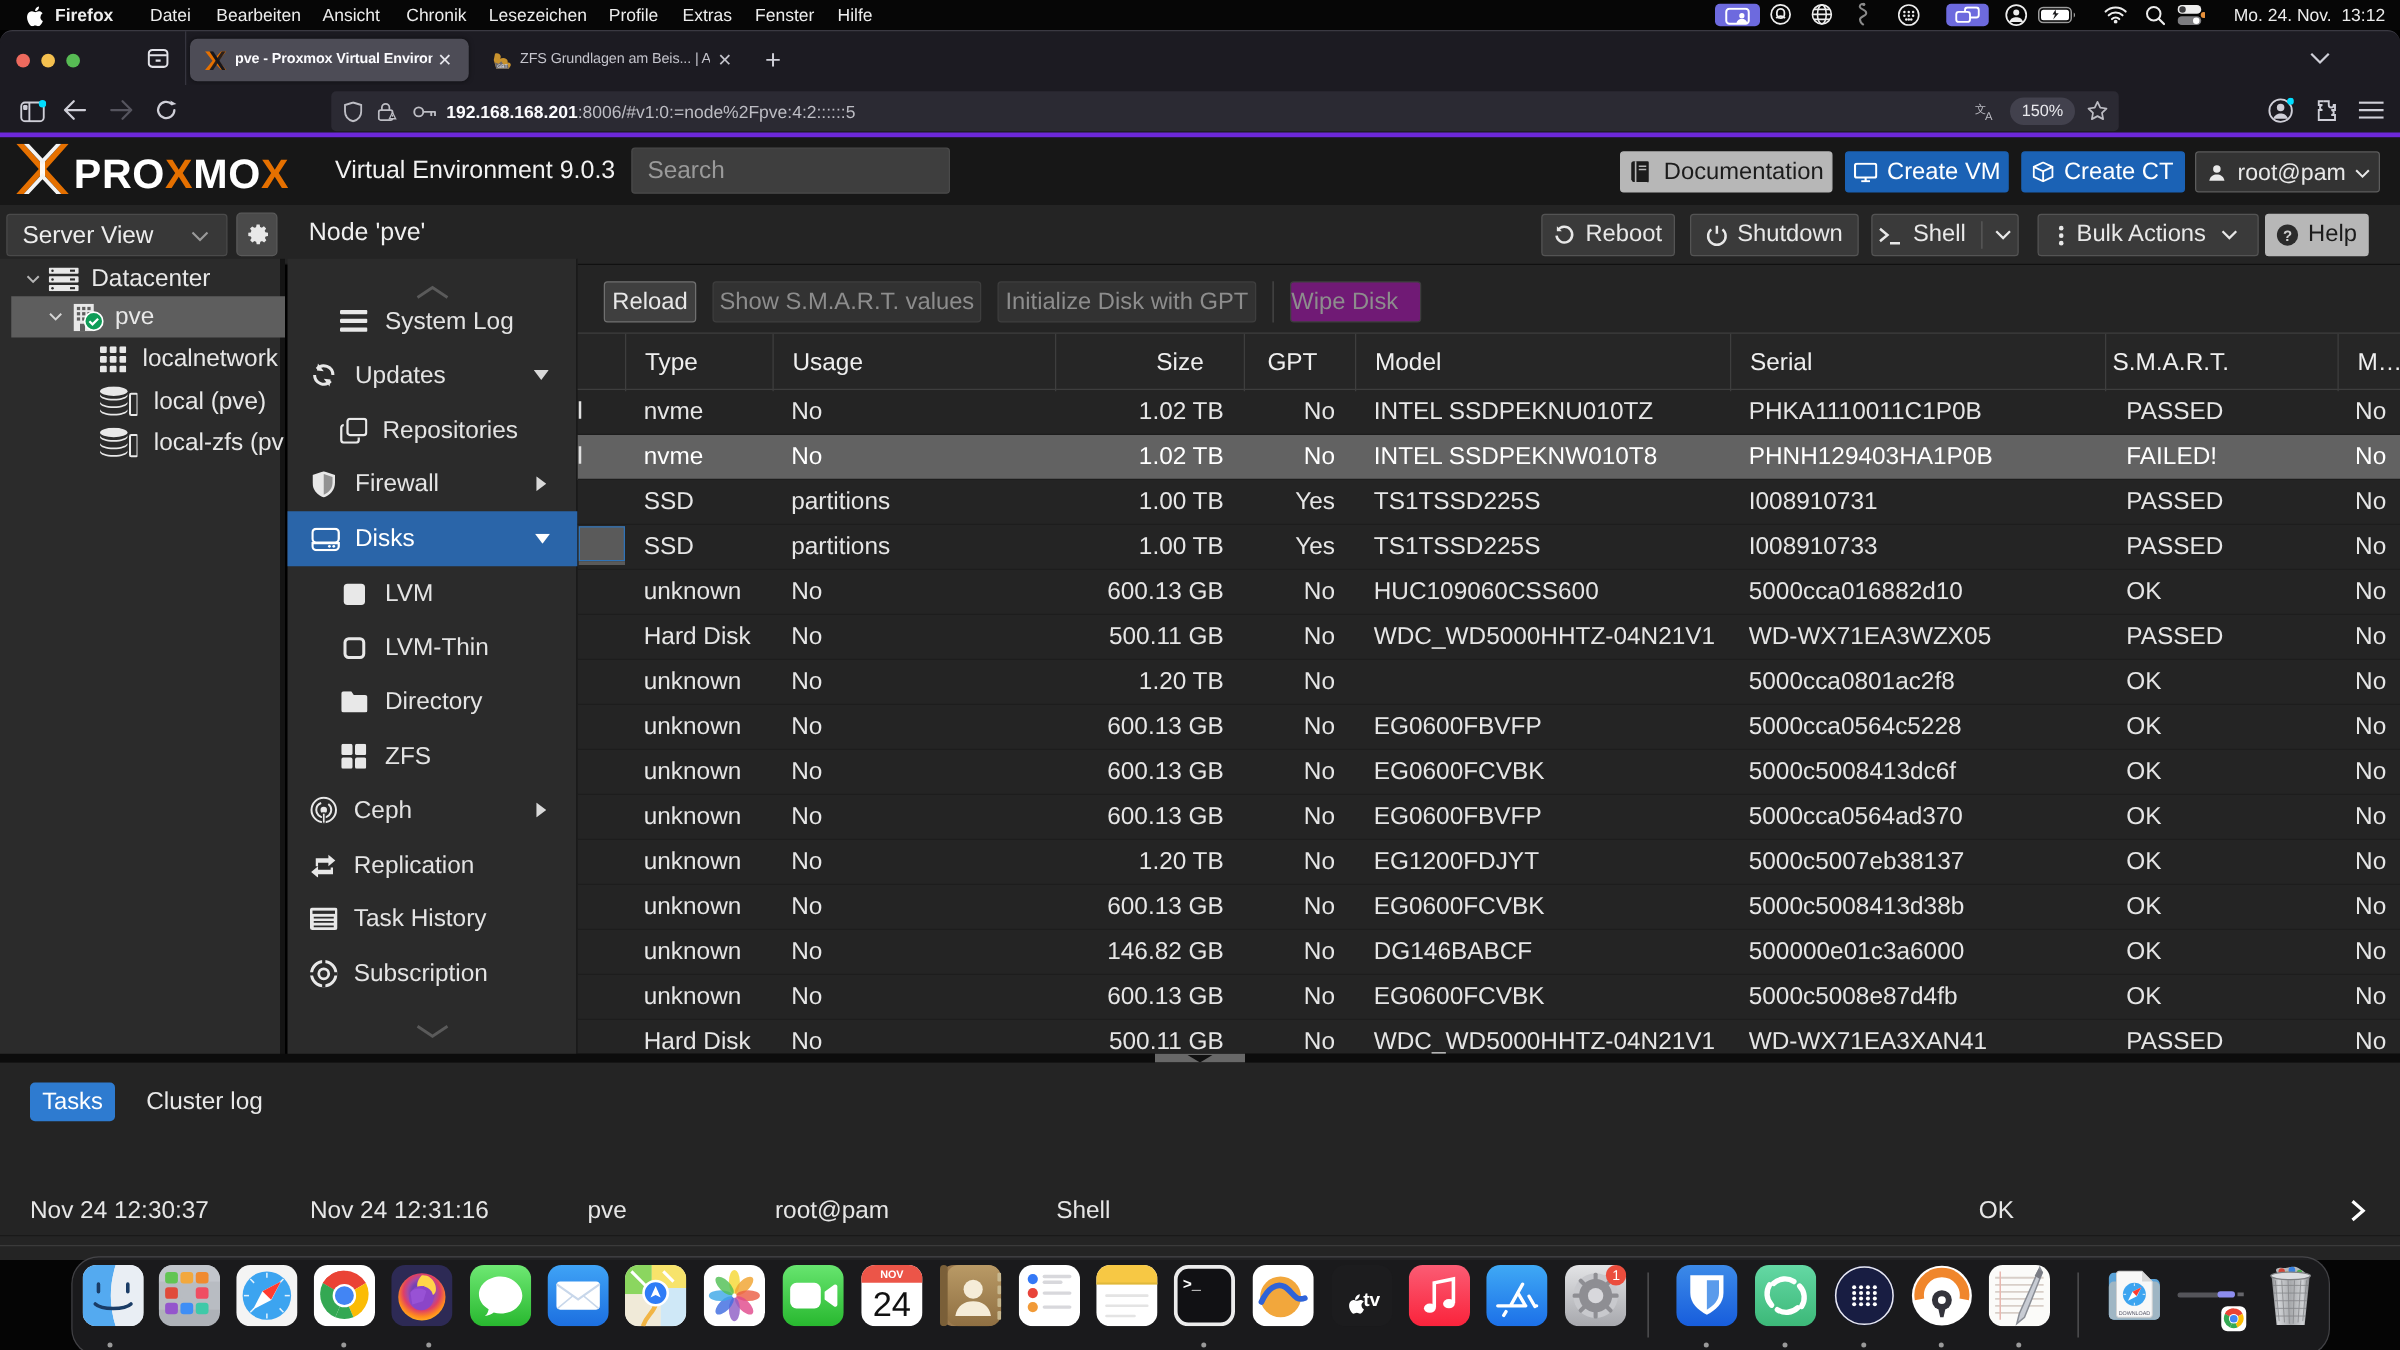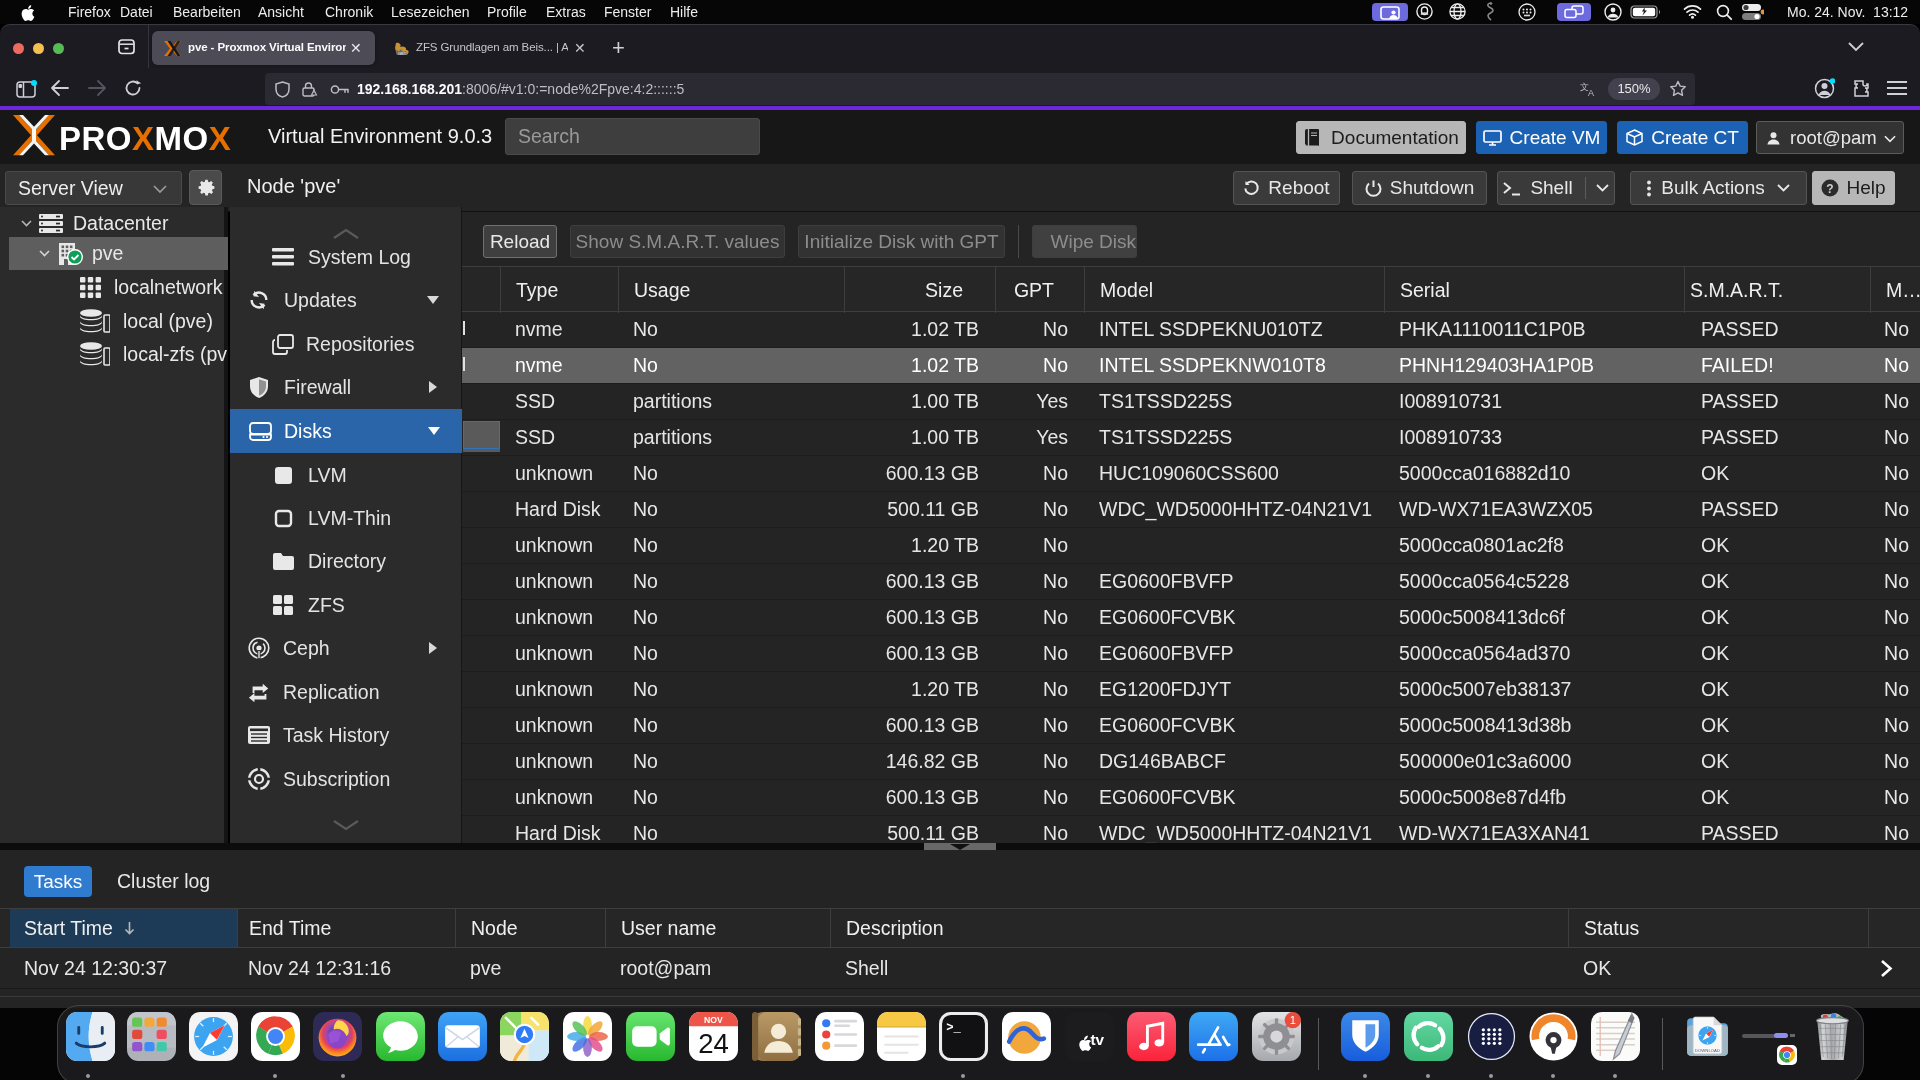--- a/index.html
+++ b/index.html
@@ -39,21 +39,21 @@
 
 .di{position:absolute;top:4px;width:49px;height:49px}
 .ddot{position:absolute;top:66px;width:4px;height:4px;border-radius:50%;background:#9a9a9a}
 </style></head>
 <body>
 
 <div class="a" id="menubar">
  <svg class="a" style="left:21px;top:4.5px" width="14" height="16" viewBox="0 0 14 16">
       <path fill="#fff" d="M11.4 8.6c0-2 1.6-2.9 1.7-3-1-1.4-2.4-1.6-2.9-1.6-1.2-.1-2.4.7-3 .7-.6 0-1.6-.7-2.6-.7C3.2 4 2 4.8 1.3 6-0.1 8.4 1 12 2.3 13.9c.7 1 1.4 2 2.4 2 1 0 1.3-.6 2.5-.6s1.5.6 2.6.6c1.1 0 1.8-1 2.4-1.9.8-1.1 1.1-2.2 1.1-2.2s-2-.8-2-3.2zM9.4 2.7c.5-.7.9-1.6.8-2.5-.8 0-1.7.5-2.3 1.2-.5.6-.9 1.5-.8 2.4.9.1 1.8-.4 2.3-1.1z"></path>
     </svg>
- <div class="mi" style="left:68px;font-weight:normal">Firefox</div>
+ <div class="mi" style="left:44px;font-weight:bold">Firefox</div>
  <div class="mi" style="left:120px">Datei</div>
  <div class="mi" style="left:173px">Bearbeiten</div>
  <div class="mi" style="left:258px">Ansicht</div>
  <div class="mi" style="left:325px">Chronik</div>
  <div class="mi" style="left:391px">Lesezeichen</div>
  <div class="mi" style="left:487px">Profile</div>
  <div class="mi" style="left:546px">Extras</div>
  <div class="mi" style="left:604px">Fenster</div>
  <div class="mi" style="left:670px">Hilfe</div>
  <div class="a" style="left:1372px;top:3px;width:36px;height:18px;background:#6d6ade;border-radius:4px"></div>
@@ -448,21 +448,21 @@
       </svg>Subscription</div>
  <svg class="a" style="left:102px;top:612px" width="28" height="12" viewBox="0 0 28 12">
       <path d="M2 2l12 8 12-8" stroke="#5a5a5a" stroke-width="2.2" fill="none"></path>
     </svg>
 </div>
 <div class="a" id="content">
  <div class="btn a" style="left:21px;top:13px;width:74px;height:33px;background:#3f3f3f;border-color:#707070">Reload</div>
  <div class="a" style="left:108px;top:13px;width:215px;height:33px;background:#323232;border:1px solid #3e3e3e;border-radius:3px;color:#8d8d8d;font-size:19px;text-align:center;line-height:31px;white-space:nowrap">Show S.M.A.R.T. values</div>
  <div class="a" style="left:336px;top:13px;width:207px;height:33px;background:#323232;border:1px solid #3e3e3e;border-radius:3px;color:#8d8d8d;font-size:19px;text-align:center;line-height:31px;white-space:nowrap">Initialize Disk with GPT</div>
  <div class="a" style="left:556px;top:13px;width:1px;height:33px;background:#4a4a4a"></div>
- <div class="a" style="left:570px;top:13px;width:105px;height:33px;background:#404040;border:1px solid #3e3e3e;border-radius:3px;color:#8d8d8d;font-size:19px;text-align:right;line-height:31px;white-space:nowrap">Wipe Disk</div>
+ <div class="a" style="left:570px;top:13px;width:105px;height:33px;background:#701a75;border:1px solid #3e3e3e;border-radius:3px;color:#8d8d8d;font-size:19px;text-align:left;line-height:31px;white-space:nowrap">Wipe Disk</div>
  <div class="a" id="ghead" style="left:0;top:54px;width:1458px;height:46px;background:#262626;border-bottom:1px solid #3e3e3e;border-top:1px solid #3e3e3e">
   <div class="gh" style="left:38px;width:118px;padding-left:15px">Type</div>
   <div class="gh" style="left:156px;width:226px;padding-left:15px">Usage</div>
   <div class="gh r" style="left:382px;width:151px;padding-right:32px;justify-content:flex-end">Size</div>
   <div class="gh r" style="left:533px;width:89px;padding-right:30px;justify-content:flex-end">GPT</div>
   <div class="gh" style="left:622px;width:300px;padding-left:15px">Model</div>
   <div class="gh" style="left:922px;width:300px;padding-left:15px">Serial</div>
   <div class="gh" style="left:1222px;width:186px;padding-left:5px">S.M.A.R.T.</div>
   <div class="gh" style="left:1408px;width:50px;padding-left:15px">M…</div>
  </div>
@@ -622,31 +622,20 @@
 </div>
 <div class="a" id="splitter">
  <div class="a" style="left:924px;top:0;width:72px;height:7px;background:#686868"></div>
     <svg class="a" style="left:950px;top:1px" width="20" height="6" viewBox="0 0 20 6">
       <path d="M0 0h20L10 6z" fill="#111"></path>
     </svg>
 </div>
 <div class="a" id="bottom">
  <div class="a" style="left:24px;top:16px;width:68px;height:31px;background:#2e7bd0;border-radius:4px;color:#fff;font-size:19px;text-align:center;line-height:31px">Tasks</div>
  <div class="a" style="left:117px;top:16px;width:100px;height:31px;color:#e8e8e8;font-size:19.5px;line-height:31px">Cluster log</div>
- <div class="a" style="left:0;top:58px;width:1920px;height:40px;background:#262626;border-top:1px solid #3e3e3e;border-bottom:1px solid #3e3e3e">
-  <div class="gh" style="left:10px;width:227px;height:38px;padding-left:14px;background:#1d3b57;border-left:none">Start Time&nbsp;&nbsp;<svg width="11" height="14" viewBox="0 0 11 14">
-          <path d="M5.5 1v11M1.5 8.5l4 4 4-4" stroke="#b9b9b9" stroke-width="1.6" fill="none"></path>
-        </svg></div>
-  <div class="gh" style="left:237px;width:218px;height:38px;padding-left:11px">End Time</div>
-  <div class="gh" style="left:455px;width:150px;height:38px;padding-left:15px">Node</div>
-  <div class="gh" style="left:605px;width:225px;height:38px;padding-left:15px">User name</div>
-  <div class="gh" style="left:830px;width:738px;height:38px;padding-left:15px">Description</div>
-  <div class="gh" style="left:1568px;width:300px;height:38px;padding-left:15px">Status</div>
-  <div class="gh" style="left:1868px;width:42px;height:38px"></div>
- </div>
  <div class="a" style="left:0;top:98px;width:1920px;height:41px;border-bottom:1px solid #191919;color:#e6e6e6;font-size:19.5px">
   <div class="c" style="left:10px;width:227px;height:40px;padding-left:14px">Nov 24 12:30:37</div>
   <div class="c" style="left:237px;width:218px;height:40px;padding-left:11px">Nov 24 12:31:16</div>
   <div class="c" style="left:455px;width:150px;height:40px;padding-left:15px">pve</div>
   <div class="c" style="left:605px;width:225px;height:40px;padding-left:15px">root@pam</div>
   <div class="c" style="left:830px;width:738px;height:40px;padding-left:15px">Shell</div>
   <div class="c" style="left:1568px;width:300px;height:40px;padding-left:15px">OK</div>
   <svg class="a" style="left:1880px;top:11px" width="13" height="19" viewBox="0 0 13 19">
         <path d="M2 2l8.5 7.5L2 17" stroke="#fff" stroke-width="2.6" fill="none"></path>
       </svg>

